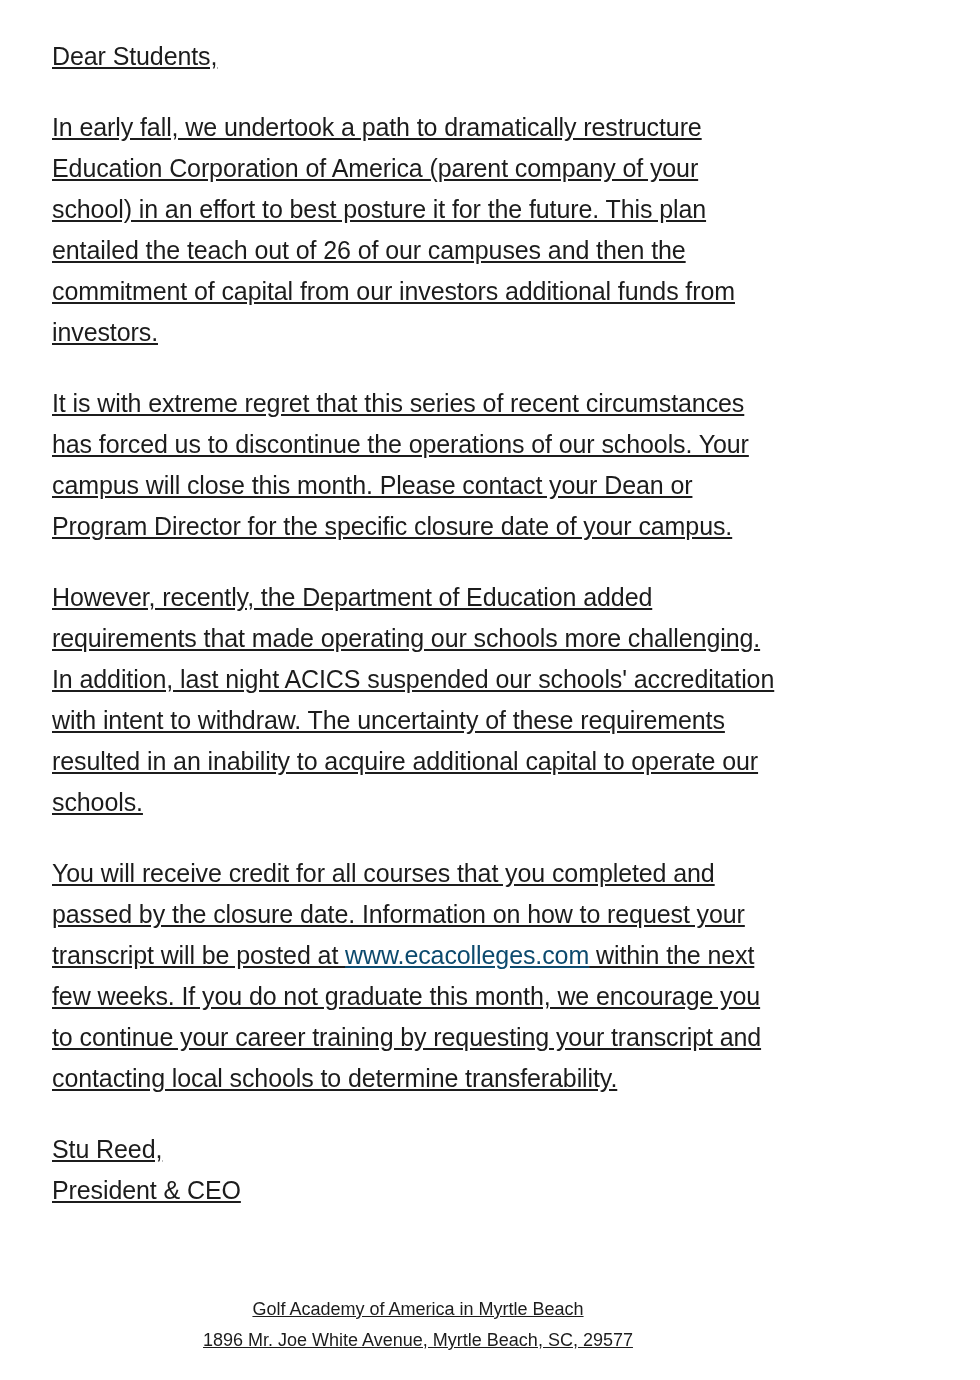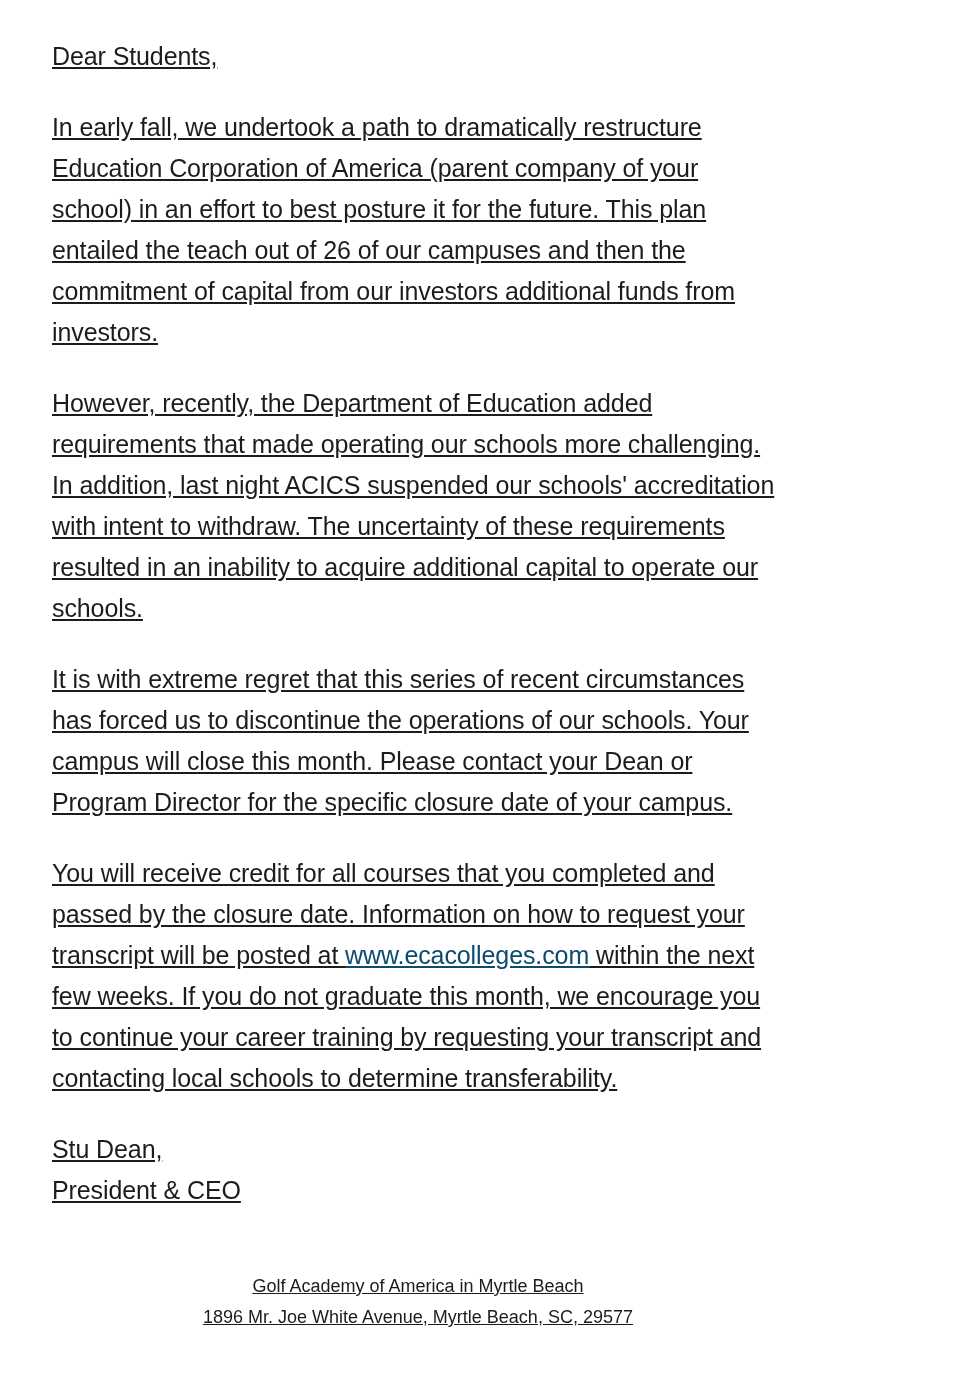--- a/index.html
+++ b/index.html
@@ -24,44 +24,44 @@
     color: #1c1c1c;
     max-width: 872px;
     letter-spacing: -0.1px;
   }
   .letter-body a {
     color: #0c4a6e;
     text-decoration: underline;
     cursor: pointer;
   }
   .campus-footer {
-    margin-top: 60px;
+    margin-top: 83px;
     text-align: center;
     font-size: 18px;
     line-height: 31px;
     color: #1c1c1c;
   }
 </style>
 </head>
 <body>
 
 <div class="page">
   <div class="letter-body">
 
     <p>Dear Students,</p>
 
     <p>In early fall, we undertook a path to dramatically restructure Education Corporation of America (parent company of your school) in an effort to best posture it for the future. This plan entailed the teach out of 26 of our campuses and then the commitment of capital from our investors additional funds from investors.</p>
 
+    <p>It is with extreme regret that this series of recent circumstances has forced us to discontinue the operations of our schools. Your campus will close this month. Please contact your Dean or Program Director for the specific closure date of your campus.</p>
+
     <p>However, recently, the Department of Education added requirements that made operating our schools more challenging. In addition, last night ACICS suspended our schools' accreditation with intent to withdraw. The uncertainty of these requirements resulted in an inability to acquire additional capital to operate our schools.</p>
-
-    <p>It is with extreme regret that this series of recent circumstances has forced us to discontinue the operations of our schools. Your campus will close this month. Please contact your Dean or Program Director for the specific closure date of your campus.</p>
 
     <p><span>You will receive credit for all courses that you completed and passed by the closure date. Information on how to request your transcript will be posted at </span><a href="#">www.ecacolleges.com</a><span> within the next few weeks. If you do not graduate this month, we encourage you to continue your career training by requesting your transcript and contacting local schools to determine transferability.</span></p>
 
 
-    <p><span>Stu Dean,</span><br><span>President &amp; CEO</span></p>
+    <p><span>Stu Reed,</span><br><span>President &amp; CEO</span></p>
   </div>
 
   <div class="campus-footer">
     <div>Golf Academy of America in Myrtle Beach</div>
     <div>1896 Mr. Joe White Avenue, Myrtle Beach, SC, 29577</div>
   </div>
 </div>
 
 </body></html>

